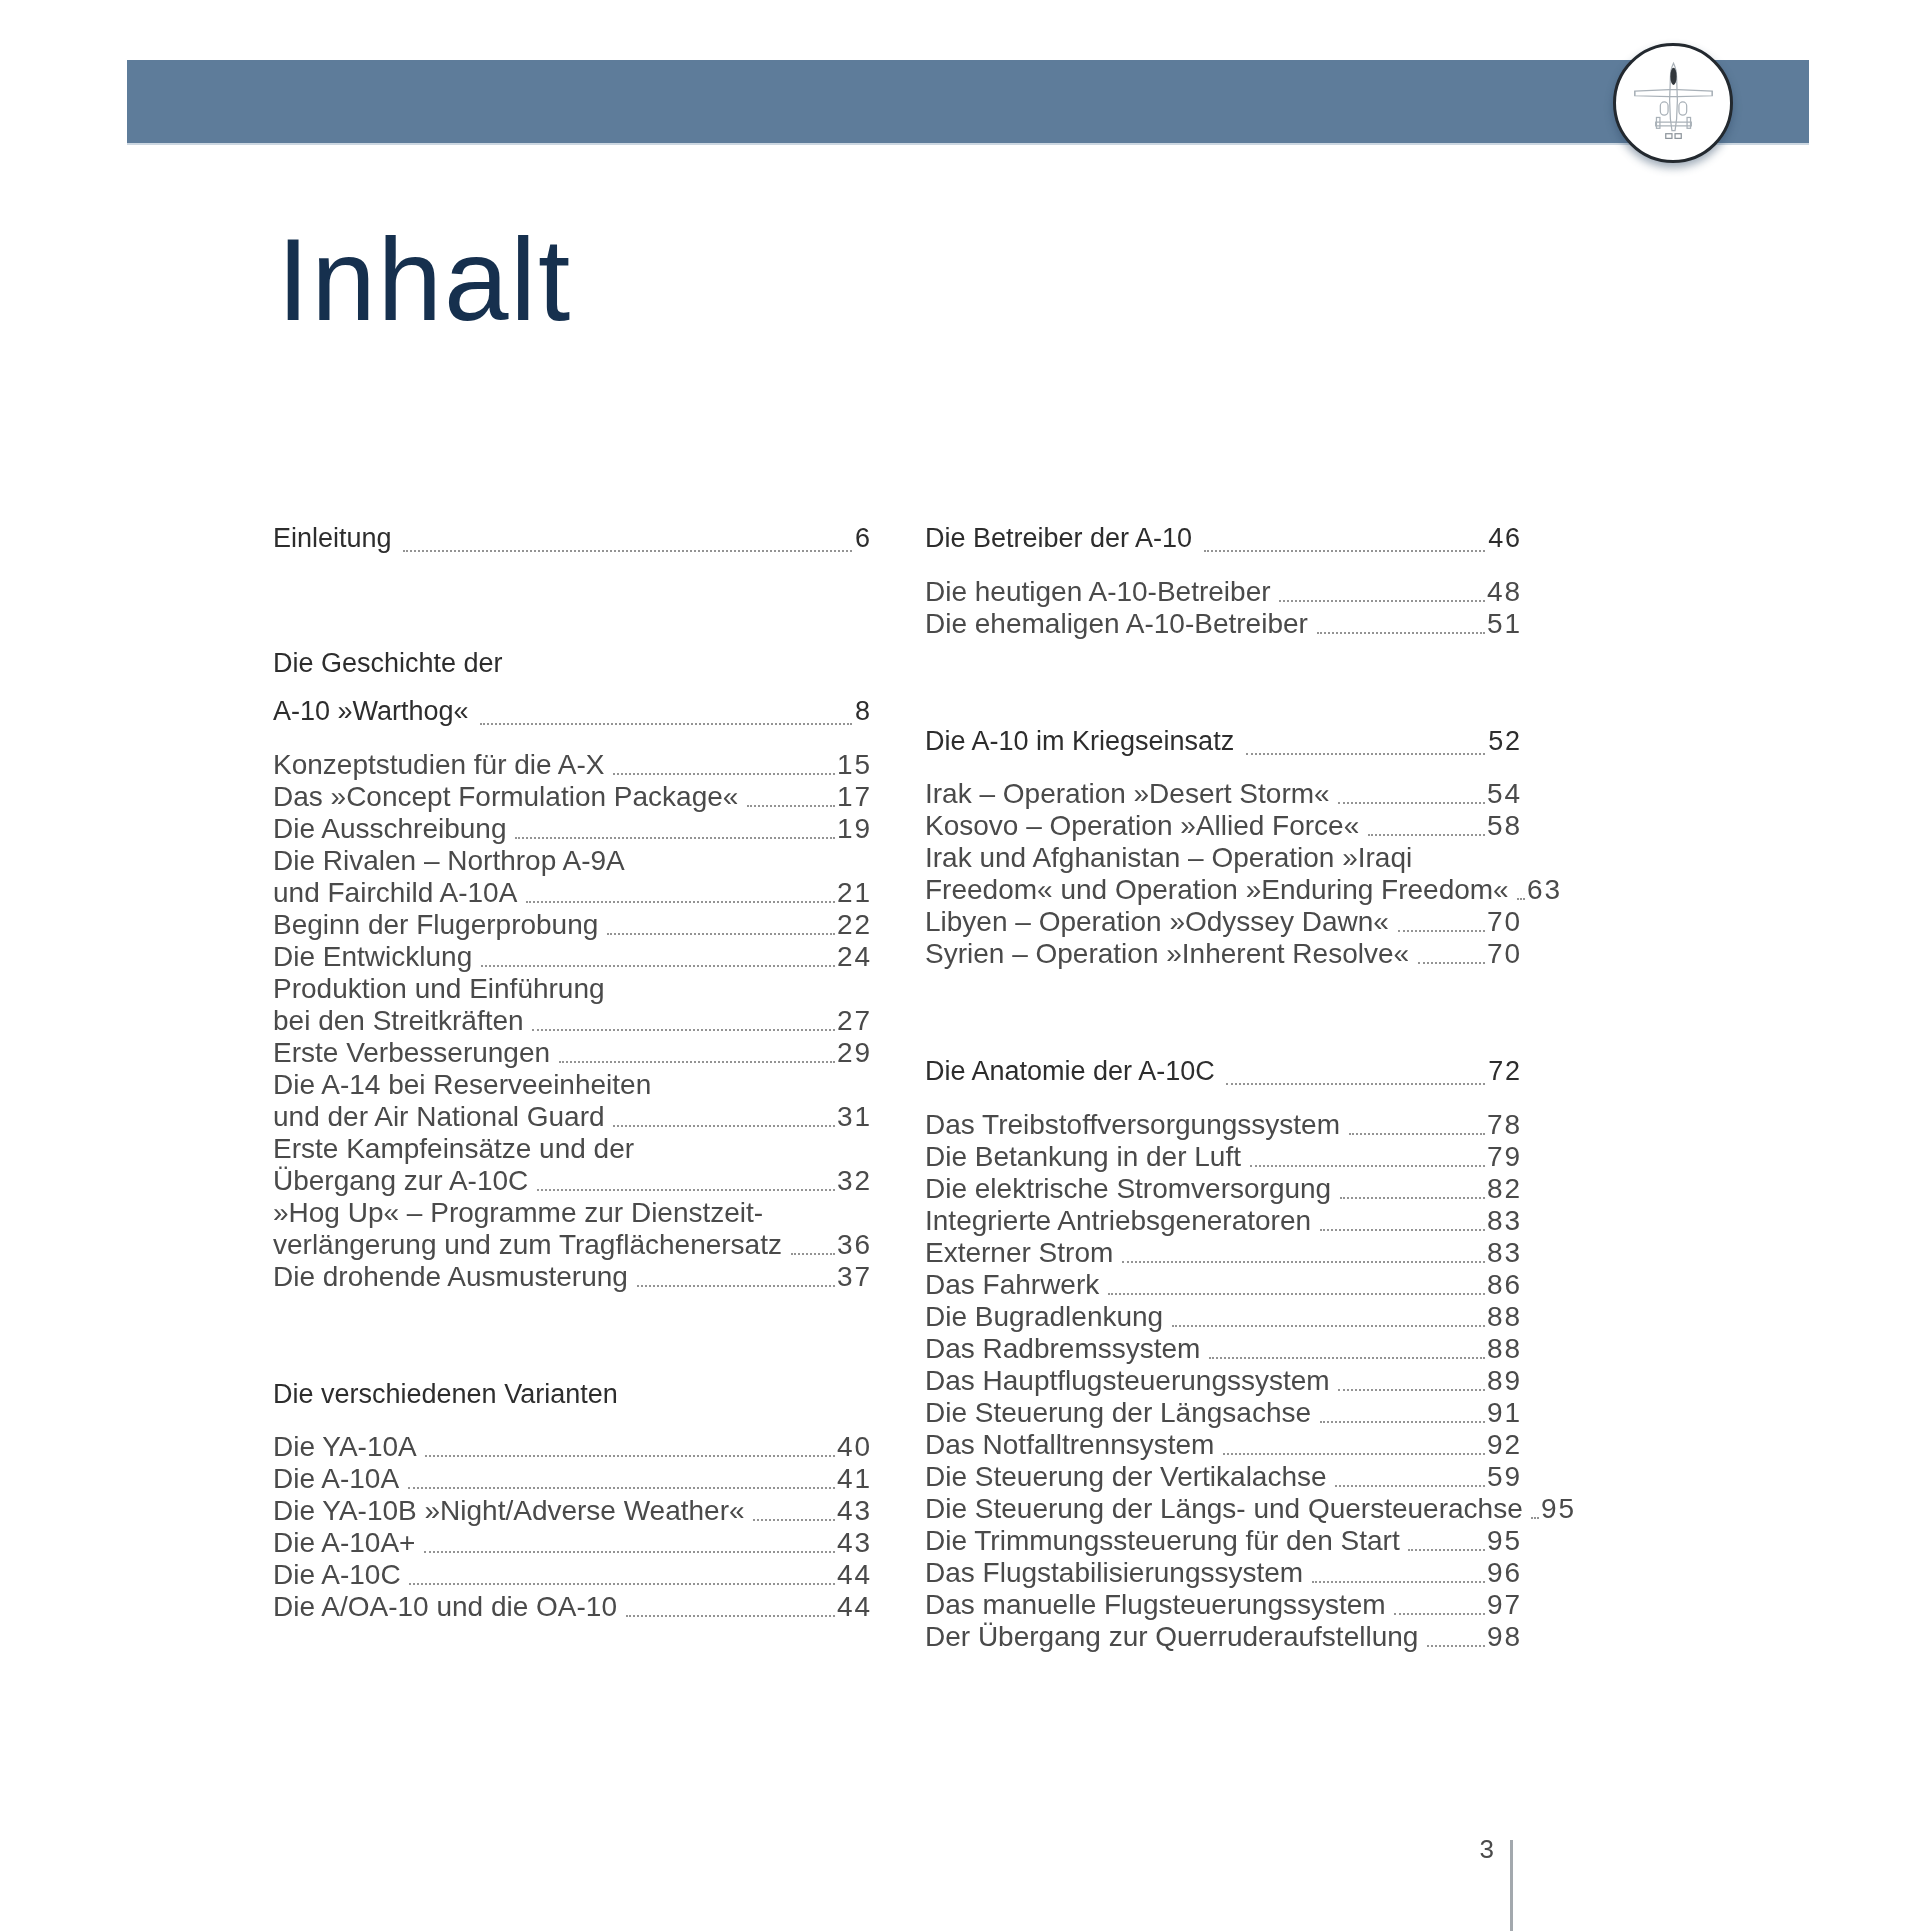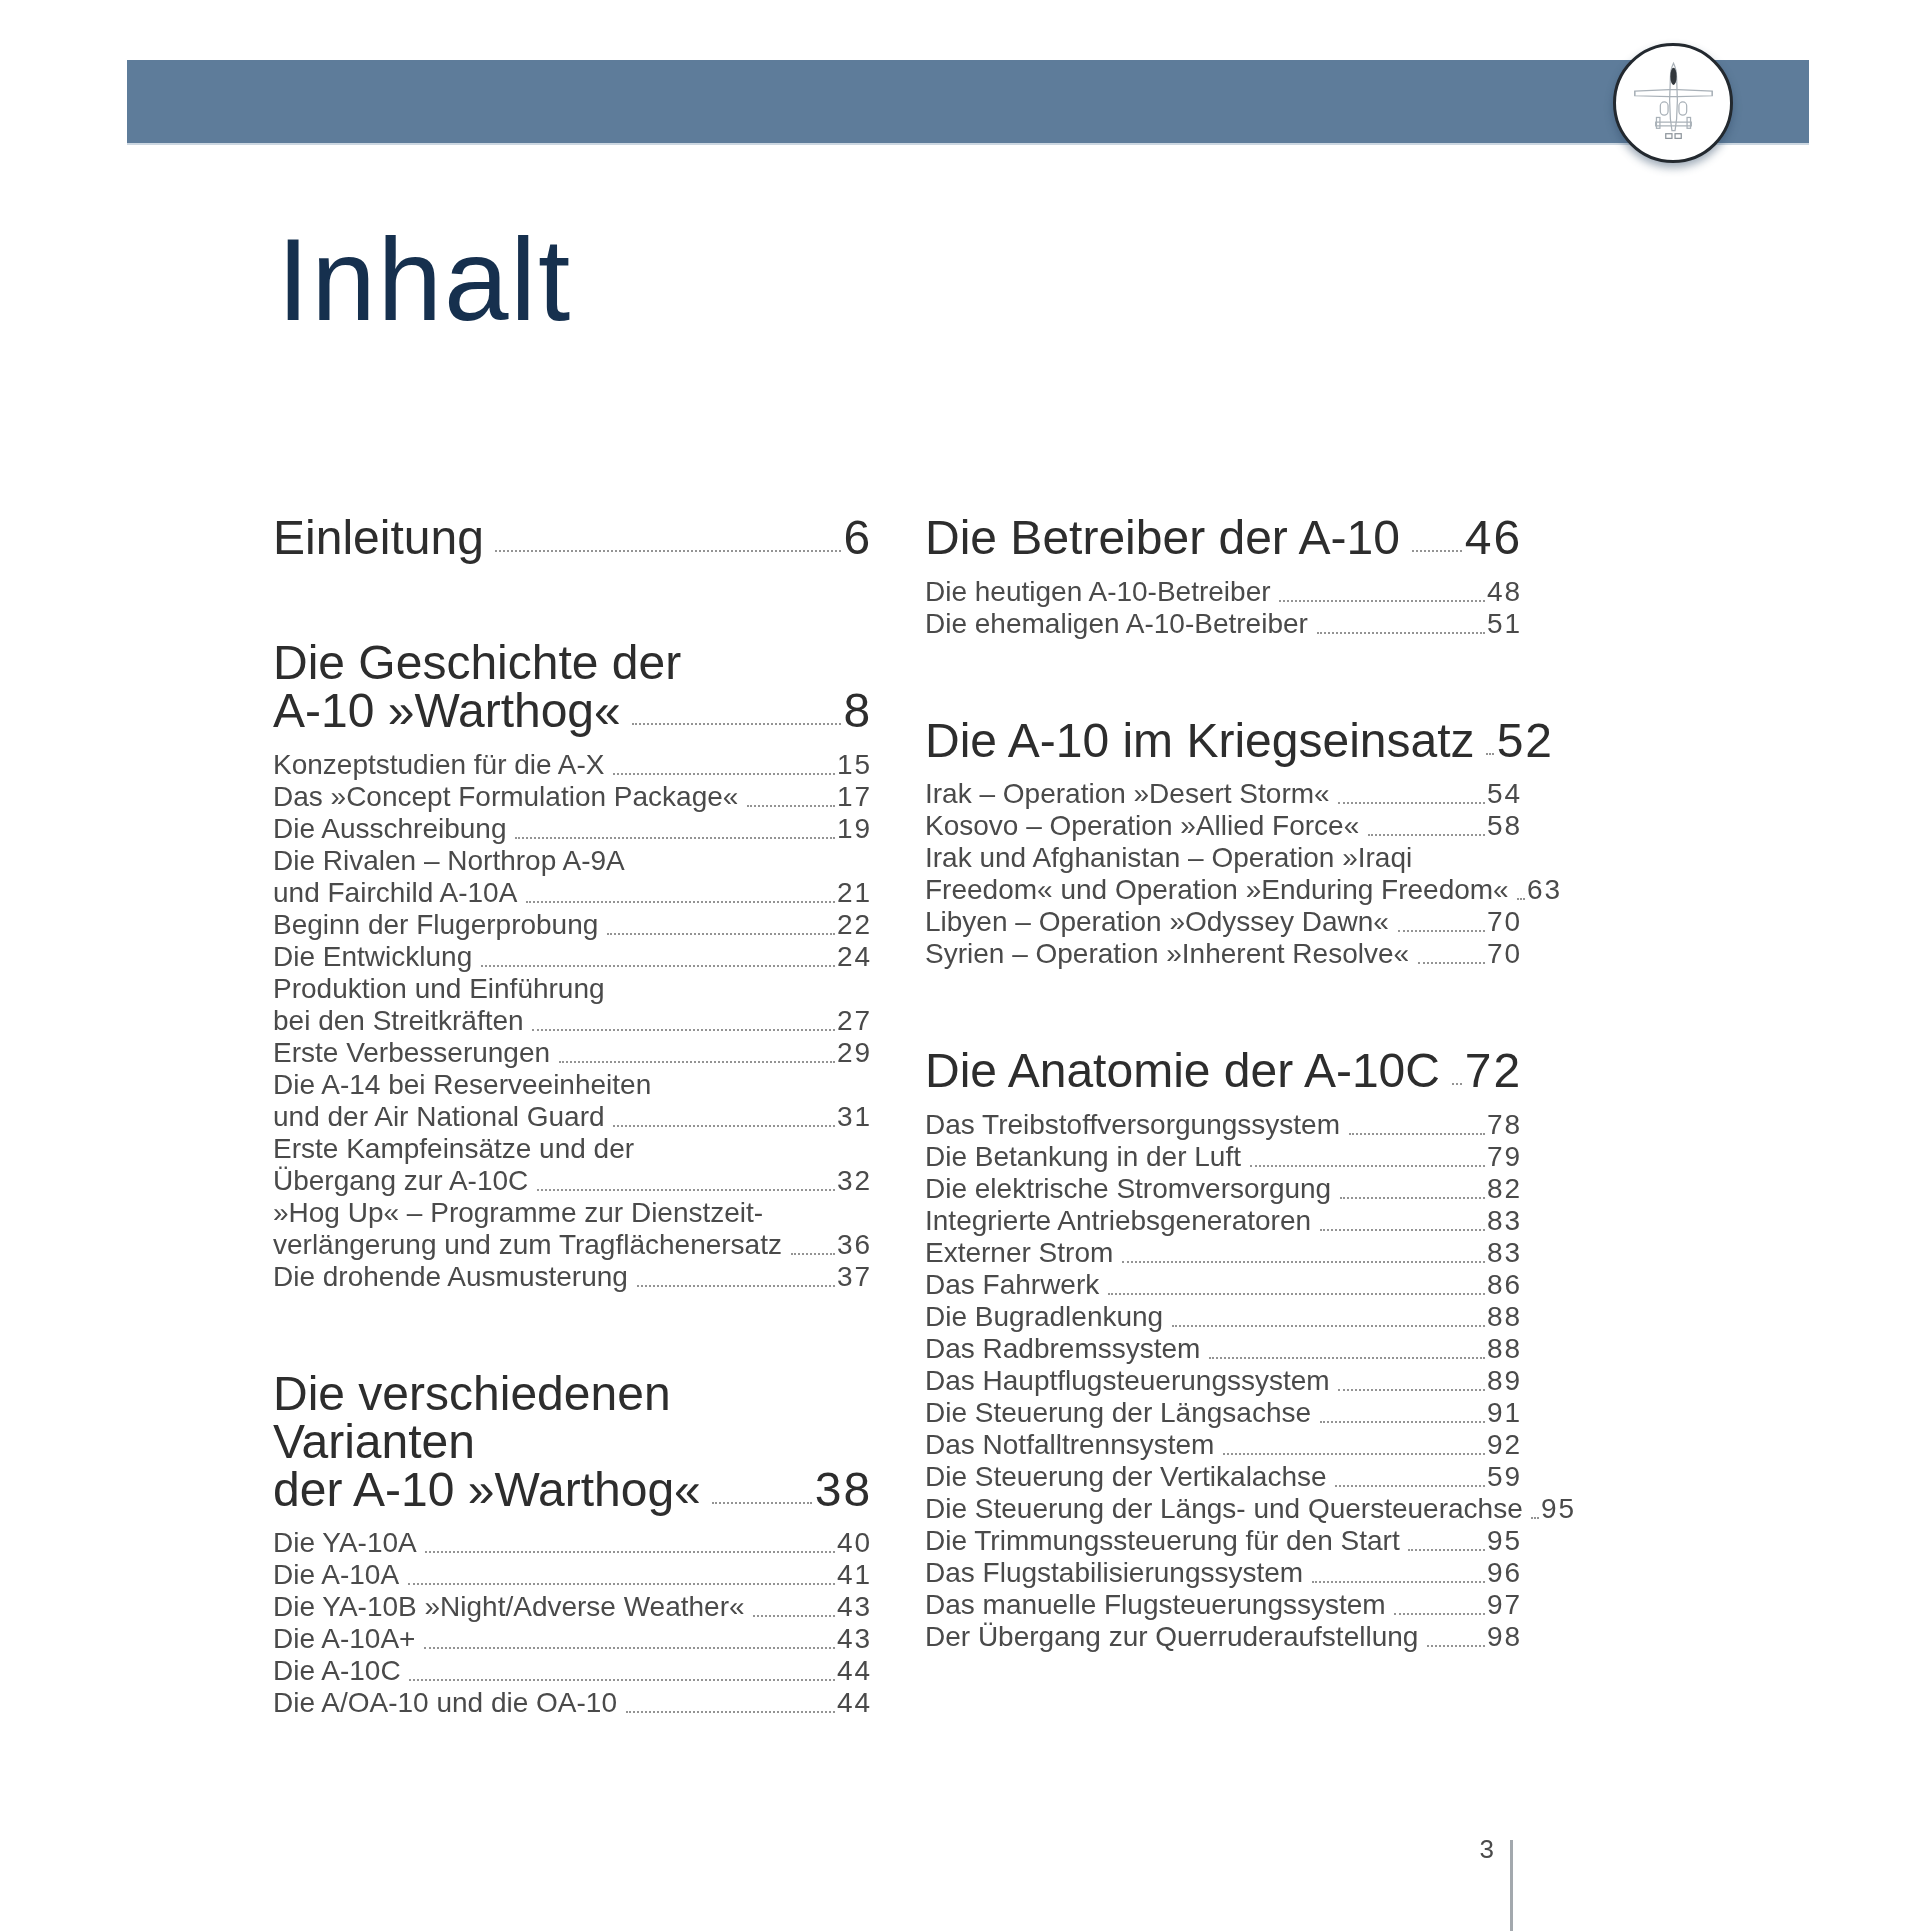--- a/index.html
+++ b/index.html
@@ -20,21 +20,21 @@
           font-size:116px;line-height:116px;font-weight:400;
           letter-spacing:1.9px;color:#16304e;}
 
   
   .col{position:absolute;top:514px;}
   .col-left{left:273px;width:599px;}
   .col-right{left:925px;width:597px;}
   .section + .section{margin-top:77px;}
   .entries{margin-top:13.5px;}
 
-  .h-line,.h-row{font-size:48px;line-height:48px;color:#2d2d2d;}
+  .h-line,.h-row{font-size:27px;line-height:48px;color:#2d2d2d;}
   .e-line,.e-row{font-size:28px;line-height:32px;color:#4a4a4a;}
   .h-row,.e-row{display:flex;align-items:flex-end;}
   .label{white-space:nowrap;}
   .leader{flex:1 1 auto;min-width:7.7px;
           border-bottom:2.9px dotted #949494;margin:0 2.9px 9.7px 11.6px;}
   .e-row .leader{border-bottom-width:2.4px;margin:0 1.9px 5.8px 8.7px;}
   .pnum{letter-spacing:1.9px;white-space:nowrap;}
 
   
   .footer-num{position:absolute;left:1419px;top:1834px;width:75px;
@@ -151,25 +151,20 @@
         </div>
         <div class="e-row">
           <span class="label">Die drohende Ausmusterung</span>
           <span class="leader"></span>
           <span class="pnum">37</span>
         </div>
       </div>
     </section>
     <section class="section">
       <div class="h-line">Die verschiedenen Varianten</div>
-      <div class="h-row">
-        <span class="label">der A-10 »Warthog«</span>
-        <span class="leader"></span>
-        <span class="pnum">38</span>
-      </div>
       <div class="entries">
         <div class="e-row">
           <span class="label">Die YA-10A</span>
           <span class="leader"></span>
           <span class="pnum">40</span>
         </div>
         <div class="e-row">
           <span class="label">Die A-10A</span>
           <span class="leader"></span>
           <span class="pnum">41</span>

